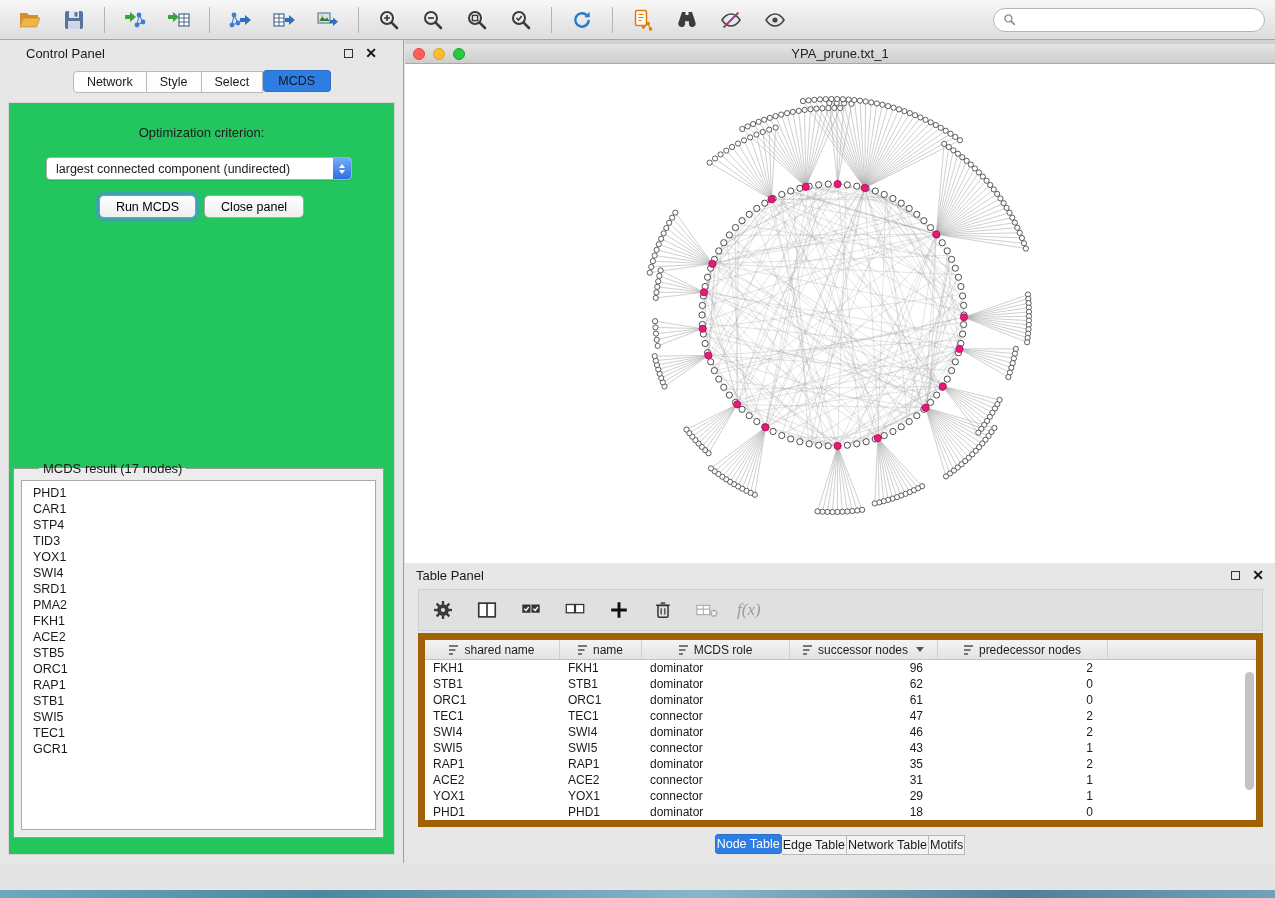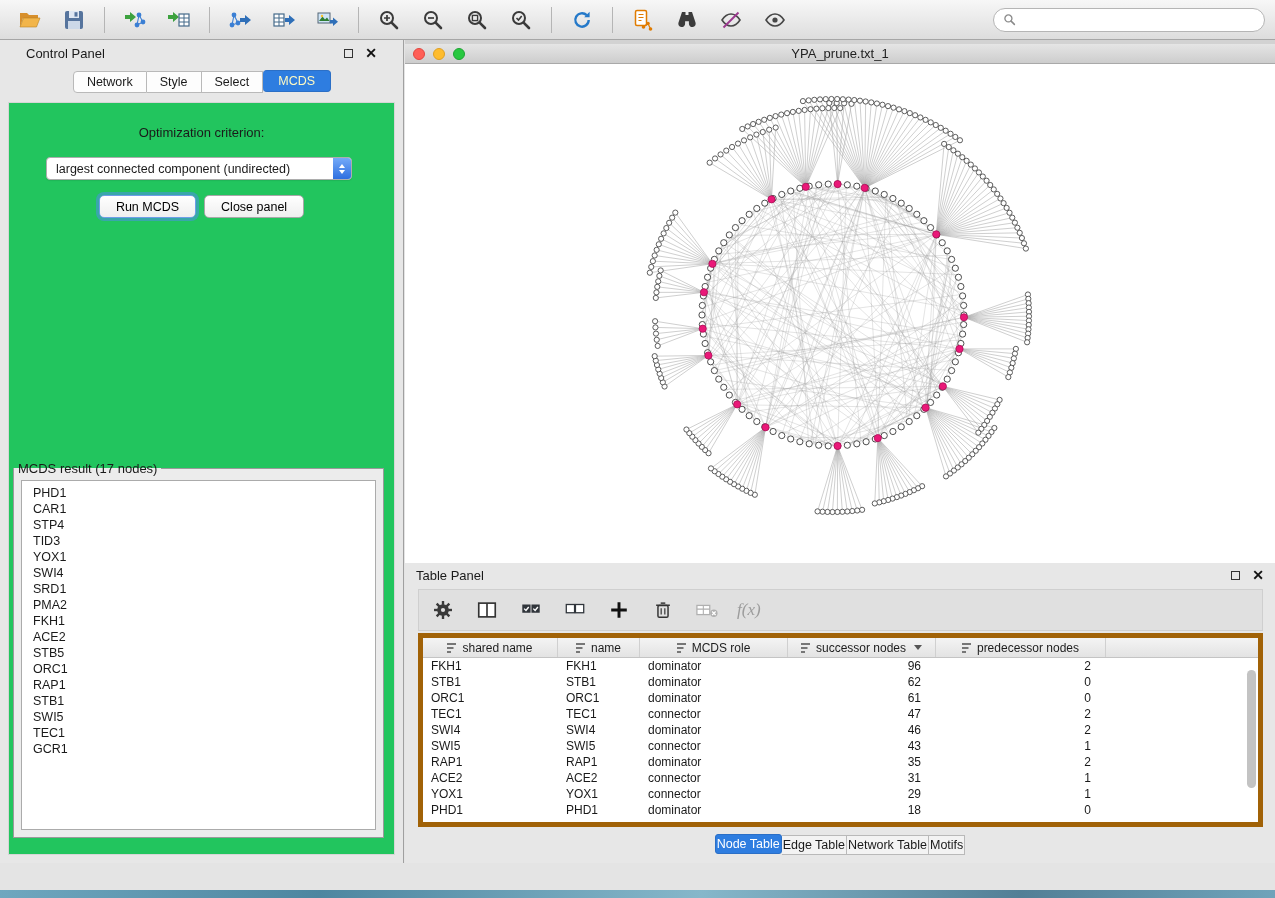--- a/index.html
+++ b/index.html
@@ -23,21 +23,21 @@
 #control-panel{position:absolute;left:0;top:40px;width:404px;height:823px;
   background:#e7e7e7;border-right:1px solid #a0a0a0}
 .panel-header{height:26px;display:flex;align-items:center;padding:0 26px;font-size:13px}
 .ph-icons{margin-left:auto;display:flex;gap:12px;align-items:center}
 .float-ico{width:9px;height:9px;border:1.5px solid #333;display:inline-block;cursor:pointer}
 .close-ico{font-size:14px;font-weight:bold;color:#111;line-height:1;cursor:pointer}
 .cp-tabs{display:flex;justify-content:center;margin-top:5px}
 .cp-tab{height:22px;padding:0 13px;font-size:12.5px;background:#fdfdfd;border:1px solid #b9b9b9;
   border-left:none;display:flex;align-items:center;cursor:pointer}
 .cp-tab:first-child{border-left:1px solid #b9b9b9;border-radius:4px 0 0 4px}
-.cp-tab.active{background:#2e7de0;color:#fef9c3;border-color:#2b6fc6;border-radius:4px;
+.cp-tab.active{background:#2e7de0;color:#0f172a;border-color:#2b6fc6;border-radius:4px;
   margin:-1px -1px -1px 0;padding:0 15px}
 .cp-body{position:absolute;left:8px;right:8px;top:62px;bottom:8px;background:#22c55e;
   border:1px solid #d6d6d6}
 .opt-label{text-align:center;margin-top:22px;font-size:13px}
 .mac-select{position:absolute;left:37px;right:42px;top:54px;height:23px;background:#fff;
   border:1px solid #adadad;border-radius:4px;display:flex;align-items:center;
   padding:0 24px 0 9px;font-size:12.5px;cursor:pointer;box-shadow:0 1px 1px rgba(0,0,0,.08)}
 .sel-spinner{position:absolute;right:0;top:0;bottom:0;width:18px;
   background:linear-gradient(#74aaf8,#2e6fe0);border-radius:0 3px 3px 0;display:flex;
   flex-direction:column;align-items:center;justify-content:center;gap:2px}
@@ -45,21 +45,21 @@
   border-bottom:4px solid #fff}
 .spin-down{width:0;height:0;border-left:3.5px solid transparent;border-right:3.5px solid transparent;
   border-top:4px solid #fff}
 .btn-row{position:absolute;top:92px;left:0;right:0;display:flex;justify-content:center;gap:8px}
 .mac-btn{height:23px;padding:0 16px;background:linear-gradient(#ffffff,#efefef);
   border:1px solid #a8a8a8;border-radius:5px;font-size:12.5px;cursor:pointer;
   font-family:"Liberation Sans",sans-serif}
 .mac-btn.focused{box-shadow:0 0 0 3px rgba(77,142,234,.55);border-color:#6d9ee8}
 .result-box{position:absolute;left:4px;right:10px;top:358px;bottom:16px;border:1px solid #9a9a9a;
   background:#ececec}
-.result-box legend{font-size:13px;margin-left:0;padding:0 4px}
+.result-box legend{font-size:13px;margin-left:25px;padding:0 4px}
 .result-list{position:absolute;left:7px;right:7px;top:4px;bottom:7px;background:#fff;
   border:1px solid #ababab;padding:4px 0 0 11px;overflow:hidden;font-size:12.5px;line-height:16px}
 .mcds-item{height:16px;cursor:default}
 
 
 #network-chrome{position:absolute;left:405px;top:40px;right:0;height:523px;background:#d2d2d2}
 .net-titlebar{position:absolute;top:4px;left:0;right:0;height:20px;
   background:linear-gradient(#e5e5e5,#cdcdcd);border-bottom:1px solid #a9a9a9;
   display:flex;align-items:center}
 .tl{width:12px;height:12px;border-radius:50%;margin-left:8px;cursor:pointer}
@@ -77,21 +77,21 @@
 
 
 #table-panel{position:absolute;left:405px;top:563px;right:0;height:300px;background:#e7e7e7}
 .tp-header{height:24px;display:flex;align-items:center;padding:0 11px;font-size:13px}
 .tp-toolbar{position:absolute;left:13px;right:12px;top:26px;height:42px;background:#e0e0e0;
   border:1px solid #cfcfcf;display:flex;align-items:center;padding:0 10px;gap:16px}
 .ttbtn{width:28px;height:28px;display:flex;align-items:center;justify-content:center;
   background:transparent;border:none;cursor:pointer}
 .fx{font-family:"Liberation Serif",serif;font-style:italic;font-size:17px;color:#9c9c9c}
 #table-wrap{position:absolute;left:13px;right:12px;top:70px;bottom:36px;background:#fff;
-  border:5px solid #a16207;overflow:hidden}
+  border:7px solid #a16207;overflow:hidden}
 .thead{display:flex;height:20px;background:linear-gradient(#f4f4f4,#e3e3e3);
   border-bottom:1px solid #c4c4c4;font-size:12px}
 .hcell{display:flex;align-items:center;justify-content:center;gap:5px;
   border-right:1px solid #d0d0d0;color:#1d1d1d;cursor:pointer}
 .w0{width:135px}.w1{width:82px}.w2{width:148px}.w3{width:148px}.w4{width:170px}
 .hfill{flex:1}
 .sort-arrow{width:0;height:0;border-left:4px solid transparent;border-right:4px solid transparent;
   border-top:5px solid #555;margin-left:3px}
 .tbody{position:absolute;left:0;right:0;top:20px;bottom:0;overflow:hidden}
 .trow{display:flex;height:16px;font-size:12px;align-items:center;cursor:default}

